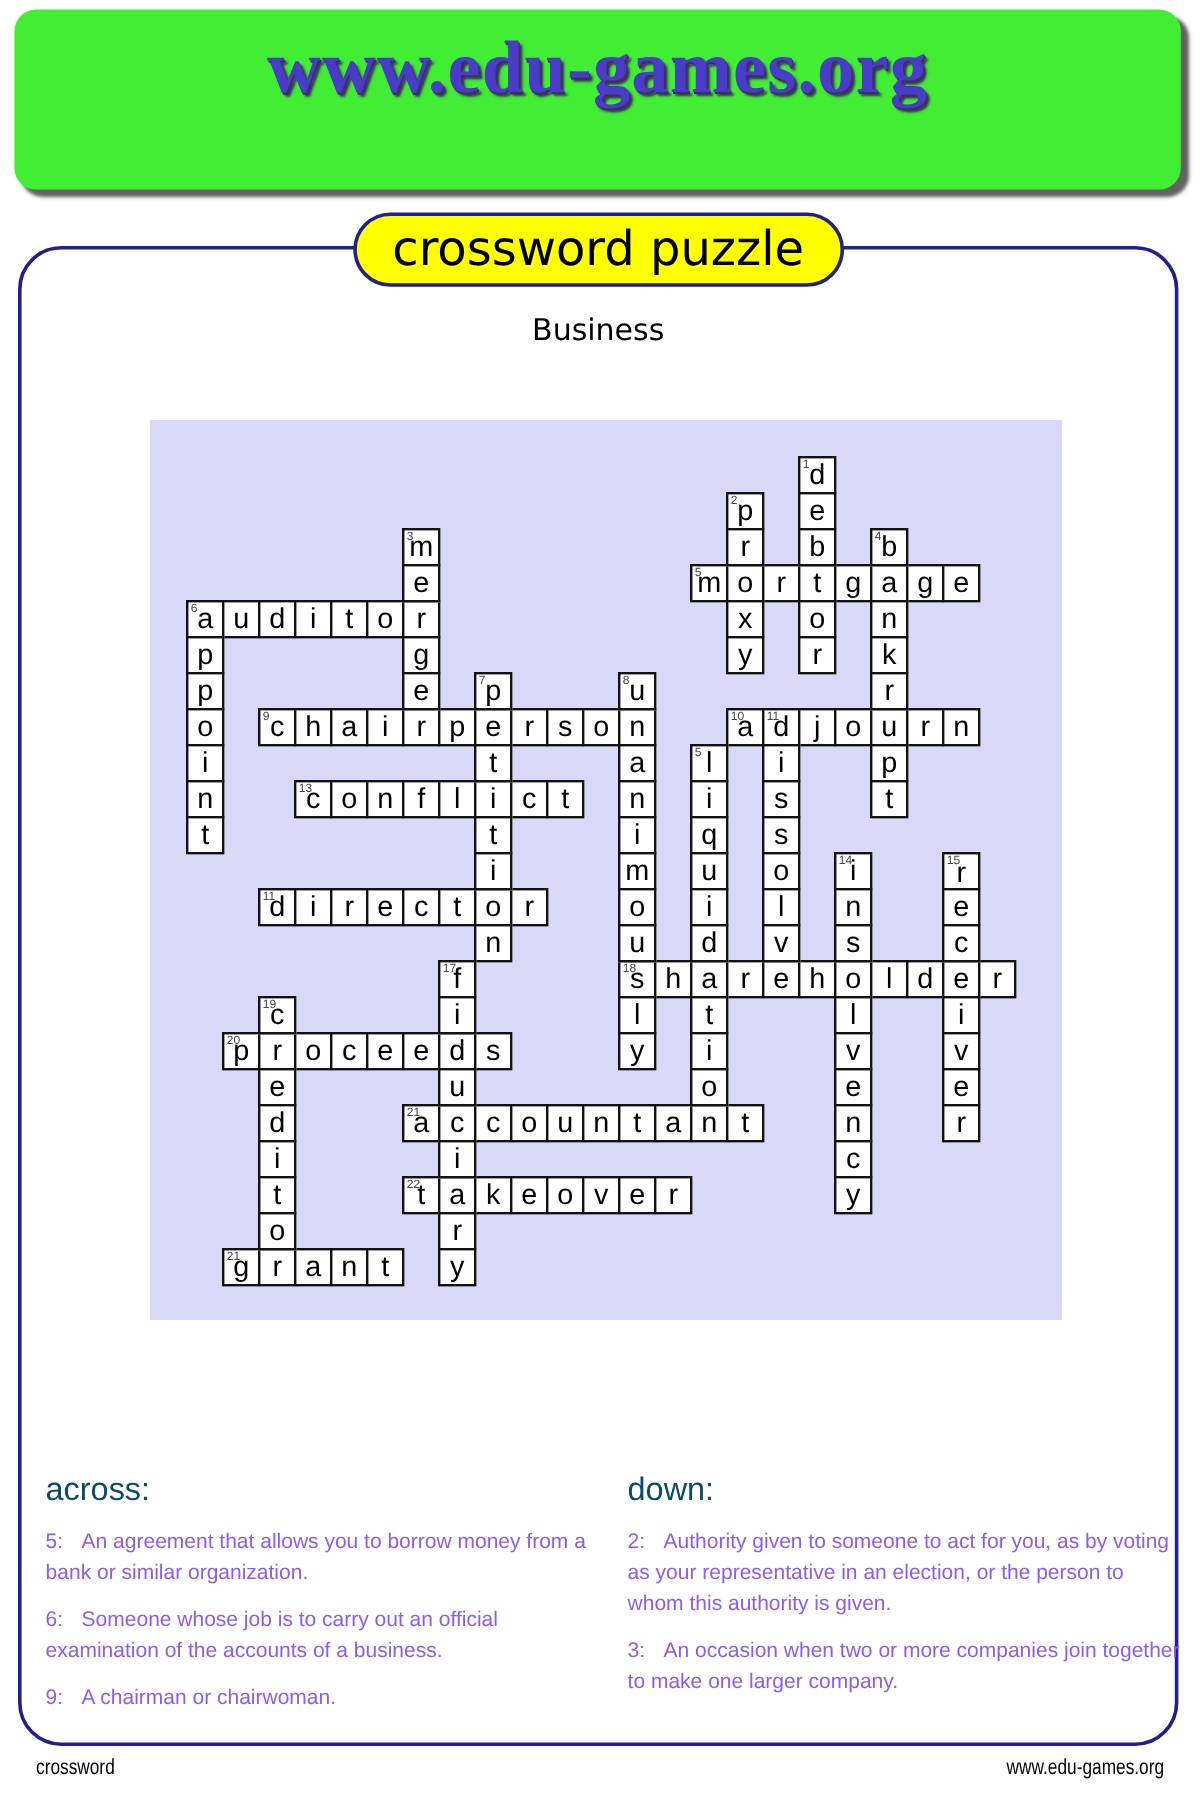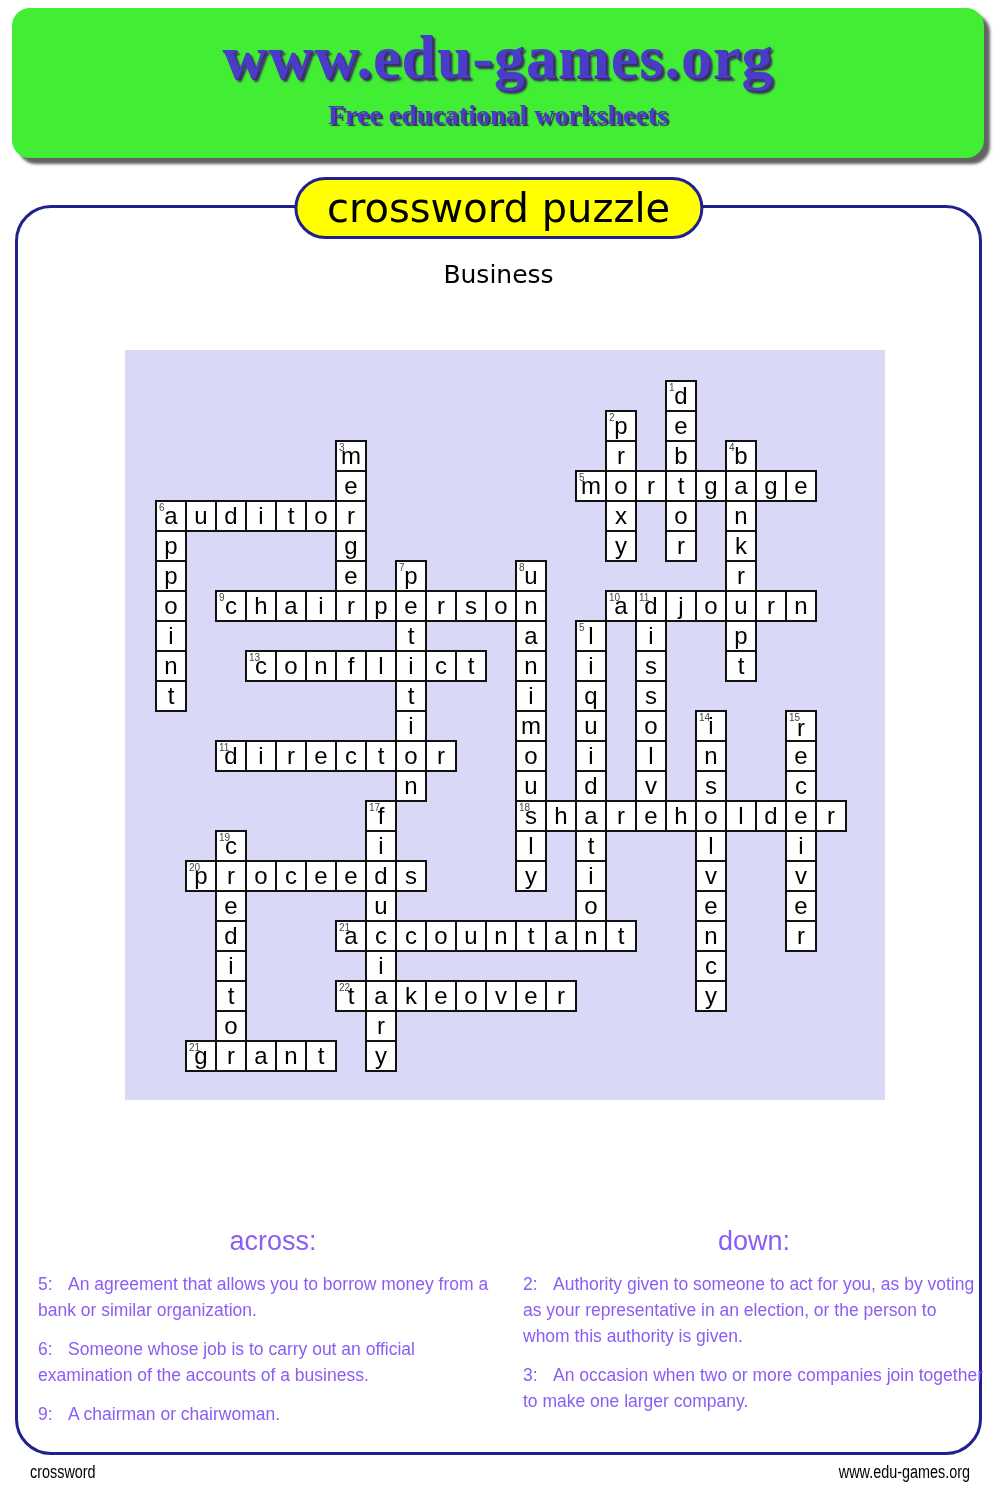--- a/index.html
+++ b/index.html
@@ -38,37 +38,36 @@
     display:flex;align-items:center;justify-content:center;}
   .cell .letter{font-family:"Liberation Sans",sans-serif;font-size:24px;color:#000;
     line-height:1;}
   .cell .num{position:absolute;top:0px;left:2px;font-size:10px;line-height:11px;
     color:var(--number);}
 
   
   .clues-col{position:absolute;top:1018px;}
   .clues-col.across{left:20px;width:470px;}
   .clues-col.down{left:505px;width:462px;}
-  .clues-heading{font-size:27px;color:#8b5cf6;margin:0 0 14px 0;text-align:center;}
+  .clues-heading{font-size:27px;color:#0c4a6e;margin:0 0 14px 0;}
   p.clue{margin:0 0 13px 0;font-size:17.5px;line-height:26px;color:#8b5cf6;}
   .clue-num{display:inline-block;min-width:30px;}
 
   
   .footer{position:absolute;left:0;top:1462px;width:1000px;height:30px;font-size:18px;color:#000;}
   .footer .f-left{position:absolute;left:30px;transform:scaleX(.8);transform-origin:left center;}
   .footer .f-right{position:absolute;right:30px;transform:scaleX(.8);transform-origin:right center;}
 </style>
 </head>
 <body>
 
 <div class="page">
 
   <div class="site-header">
     <div class="site-title">www.edu-games.org</div>
-    <div class="site-subtitle">Free educational worksheets</div>
   </div>
 
   <div class="main-box">
     <div class="badge">crossword puzzle</div>
     <div class="puzzle-title">Business</div>
 
     <div class="grid-bg" id="grid">
         <div class="cell" style="left: 450px; top: 120px;">
           <span class="num">5</span>
           <span class="letter">m</span>

